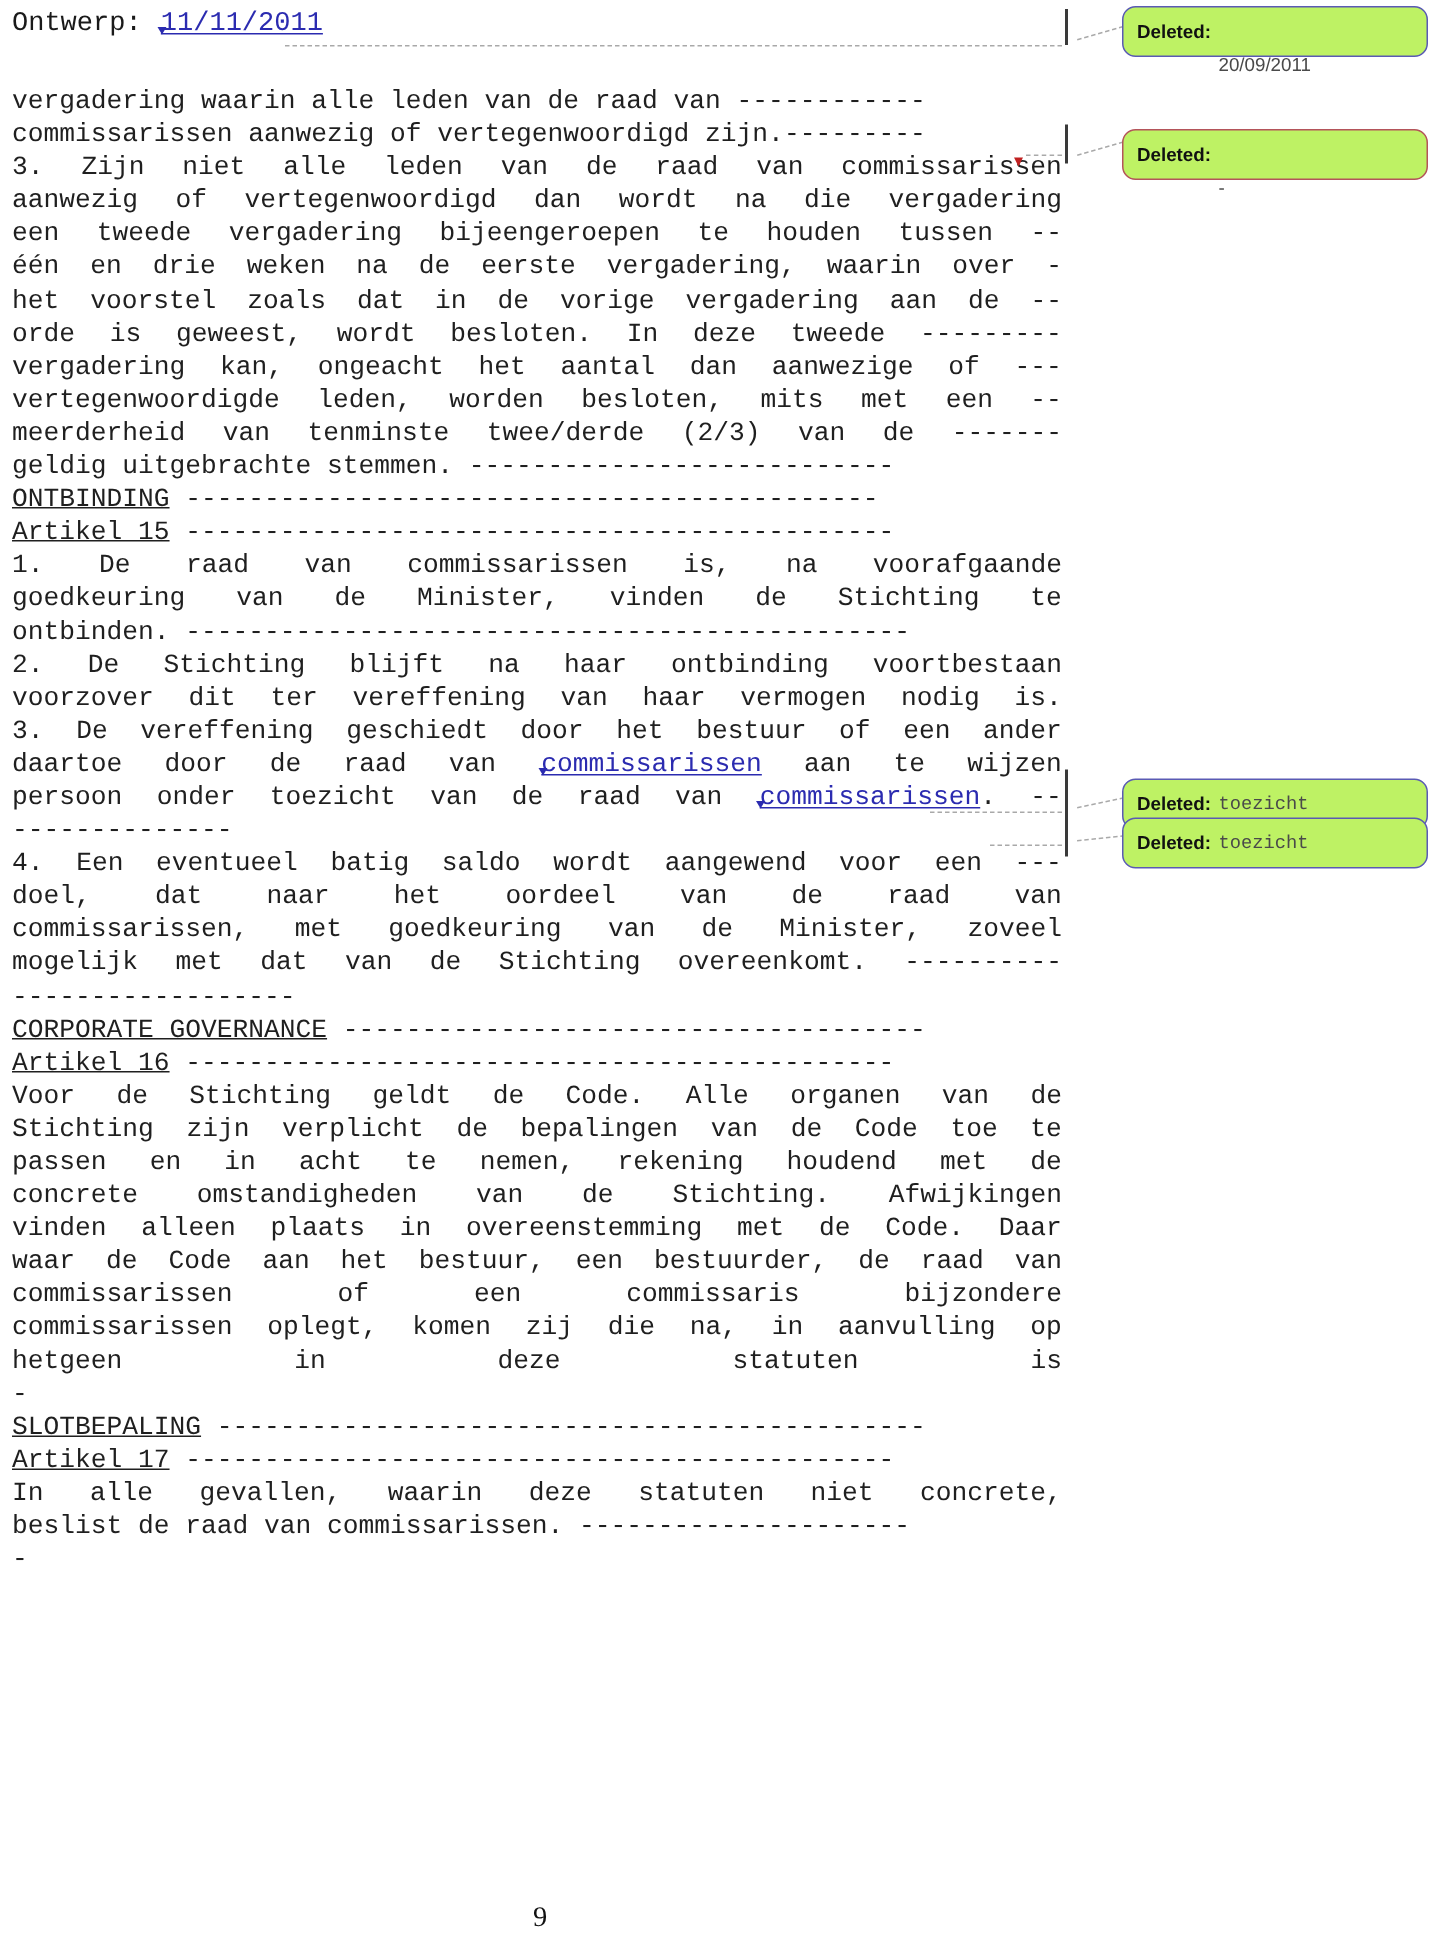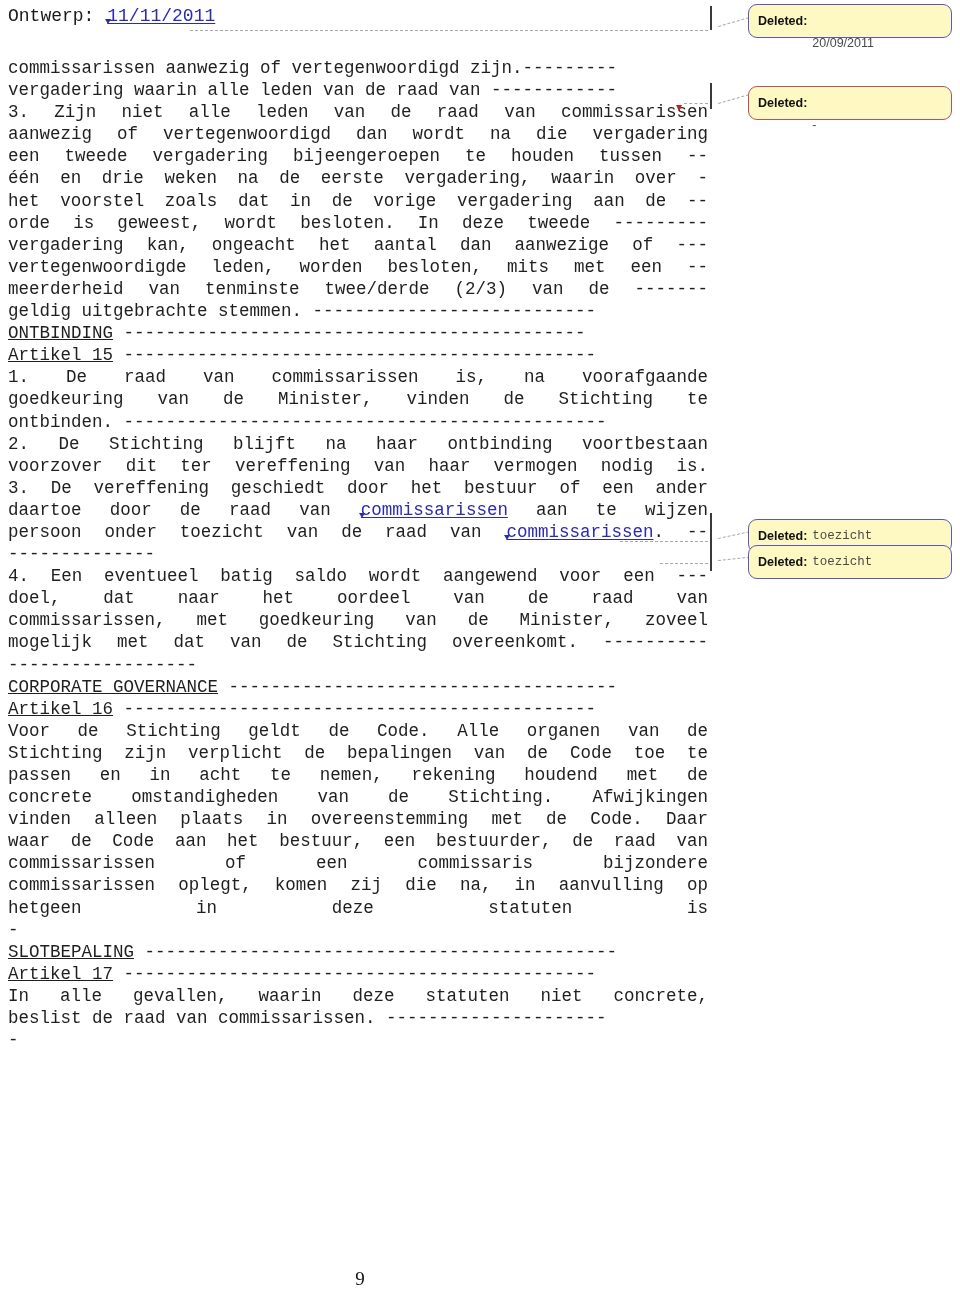--- a/index.html
+++ b/index.html
@@ -106,21 +106,21 @@
   
   .changebar {
     position: absolute;
     width: 0;
     border-left: 2px solid #3a3a3a;
   }
 
   
   .balloon {
     position: absolute;
-    background: #fef9c3;
+    background: #bef264;
     border: 1.6px solid #5a5ab4;
     border-radius: 9px;
     height: 24px;
     line-height: 21px;
     padding: 16px 9px;
     font-family: "Liberation Sans", sans-serif;
     font-size: 12.5px;
     color: #333333;
     white-space: nowrap;
     display: flex;
@@ -163,22 +163,22 @@
 
   <div id="header-line">
     <span>Ontwerp:</span><span>&nbsp;</span><span class="ins-caret"></span><span class="ins">11/11/2011</span>
   </div>
 
   <div class="leader" style="left:190px; top:30px; width:518px;"></div>
   <div class="changebar" style="left:710px; top:6px; height:24px;"></div>
   <div class="leader-diag" style="left:718px; top:26px; width:32px; transform:rotate(-16deg);"></div>
 
   <div id="body-text">
+      <div class="ln">vergadering waarin alle leden van de raad van ------------</div>
       <div class="ln">commissarissen aanwezig of vertegenwoordigd zijn.---------</div>
-      <div class="ln">vergadering waarin alle leden van de raad van ------------</div>
       <div class="jline"><span>3.</span><span>Zijn</span><span>niet</span><span>alle</span><span>leden</span><span>van</span><span>de</span><span>raad</span><span>van</span><span>commissarissen</span></div>
       <div class="jline"><span>aanwezig</span><span>of</span><span>vertegenwoordigd</span><span>dan</span><span>wordt</span><span>na</span><span>die</span><span>vergadering</span></div>
       <div class="jline"><span>een</span><span>tweede</span><span>vergadering</span><span>bijeengeroepen</span><span>te</span><span>houden</span><span>tussen</span><span>--</span></div>
       <div class="jline"><span>één</span><span>en</span><span>drie</span><span>weken</span><span>na</span><span>de</span><span>eerste</span><span>vergadering,</span><span>waarin</span><span>over</span><span>-</span></div>
       <div class="jline"><span>het</span><span>voorstel</span><span>zoals</span><span>dat</span><span>in</span><span>de</span><span>vorige</span><span>vergadering</span><span>aan</span><span>de</span><span>--</span></div>
       <div class="jline"><span>orde</span><span>is</span><span>geweest,</span><span>wordt</span><span>besloten.</span><span>In</span><span>deze</span><span>tweede</span><span>---------</span></div>
       <div class="jline"><span>vergadering</span><span>kan,</span><span>ongeacht</span><span>het</span><span>aantal</span><span>dan</span><span>aanwezige</span><span>of</span><span>---</span></div>
       <div class="jline"><span>vertegenwoordigde</span><span>leden,</span><span>worden</span><span>besloten,</span><span>mits</span><span>met</span><span>een</span><span>--</span></div>
       <div class="jline"><span>meerderheid</span><span>van</span><span>tenminste</span><span>twee/derde</span><span>(2/3)</span><span>van</span><span>de</span><span>-------</span></div>
       <div class="ln">geldig uitgebrachte stemmen. ---------------------------</div>

